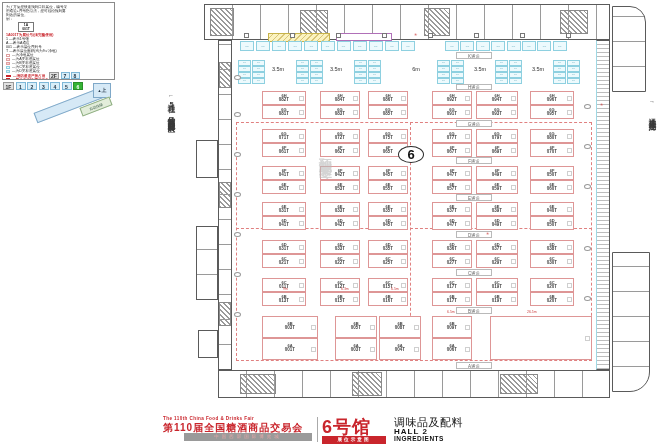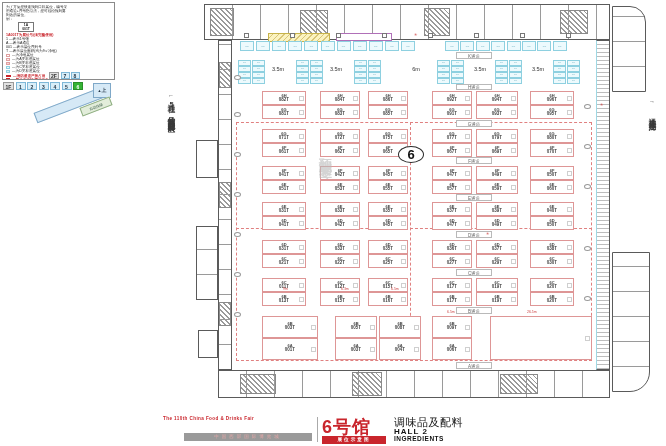--- a/index.html
+++ b/index.html
@@ -610,20 +610,21 @@
       <div class="abs" style="left: 290px; top: 33px; width: 5px; height: 5px; border: 1px solid rgb(119, 119, 119); background: rgb(255, 255, 255);"></div>
       <div class="abs" style="left: 336px; top: 33px; width: 5px; height: 5px; border: 1px solid rgb(119, 119, 119); background: rgb(255, 255, 255);"></div>
       <div class="abs" style="left: 382px; top: 33px; width: 5px; height: 5px; border: 1px solid rgb(119, 119, 119); background: rgb(255, 255, 255);"></div>
       <div class="abs" style="left: 428px; top: 33px; width: 5px; height: 5px; border: 1px solid rgb(119, 119, 119); background: rgb(255, 255, 255);"></div>
       <div class="abs" style="left: 474px; top: 33px; width: 5px; height: 5px; border: 1px solid rgb(119, 119, 119); background: rgb(255, 255, 255);"></div>
       <div class="abs" style="left: 520px; top: 33px; width: 5px; height: 5px; border: 1px solid rgb(119, 119, 119); background: rgb(255, 255, 255);"></div>
       <div class="abs" style="left: 566px; top: 33px; width: 5px; height: 5px; border: 1px solid rgb(119, 119, 119); background: rgb(255, 255, 255);"></div>
     </div>
 
   <div class="abs tb-en" style="left:163px;top:416px">The 110th China Food &amp; Drinks Fair</div>
+  <div class="abs tb-cn" style="left:163px;top:421px">第110届全国糖酒商品交易会</div>
   <div class="abs tb-venue" style="left:184px;top:433px;width:128px;height:8px">中国西部国际博览城</div>
   <div class="abs tb-div" style="left:317px;top:417px;width:1px;height:25px"></div>
   <div class="abs tb-hall" style="left:322px;top:415px">6号馆</div>
   <div class="abs tb-badge" style="left:322px;top:436px;width:64px;height:8px">展位示意图</div>
   <div class="abs tb-cat" style="left:394px;top:415px">调味品及配料</div>
   <div class="abs tb-hallen" style="left:394px;top:427px">HALL 2</div>
   <div class="abs tb-caten" style="left:394px;top:435px">INGREDIENTS</div>
 <div class="abs cell gray" style="left: 49px; top: 72px; width: 10px; height: 7px; line-height: 7px;">2F</div>
     <div class="abs cell" style="left: 60.5px; top: 72px; width: 9px; height: 7px; line-height: 7px;">7</div>
     <div class="abs cell" style="left: 70.5px; top: 72px; width: 9px; height: 7px; line-height: 7px;">8</div>

